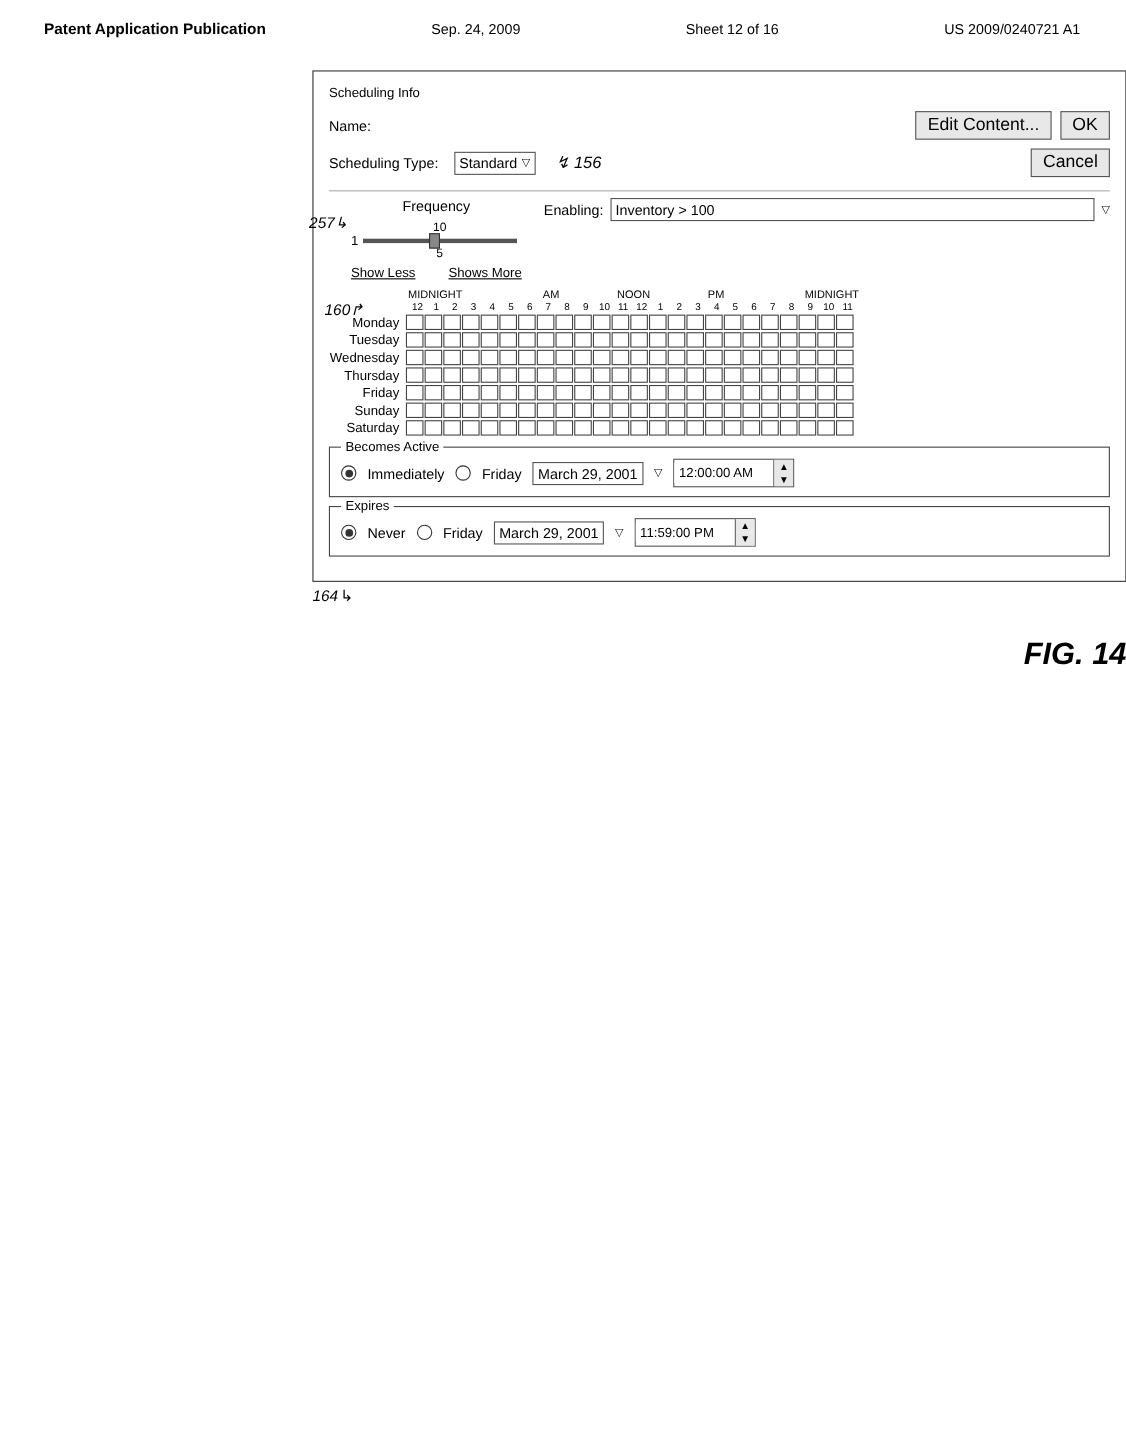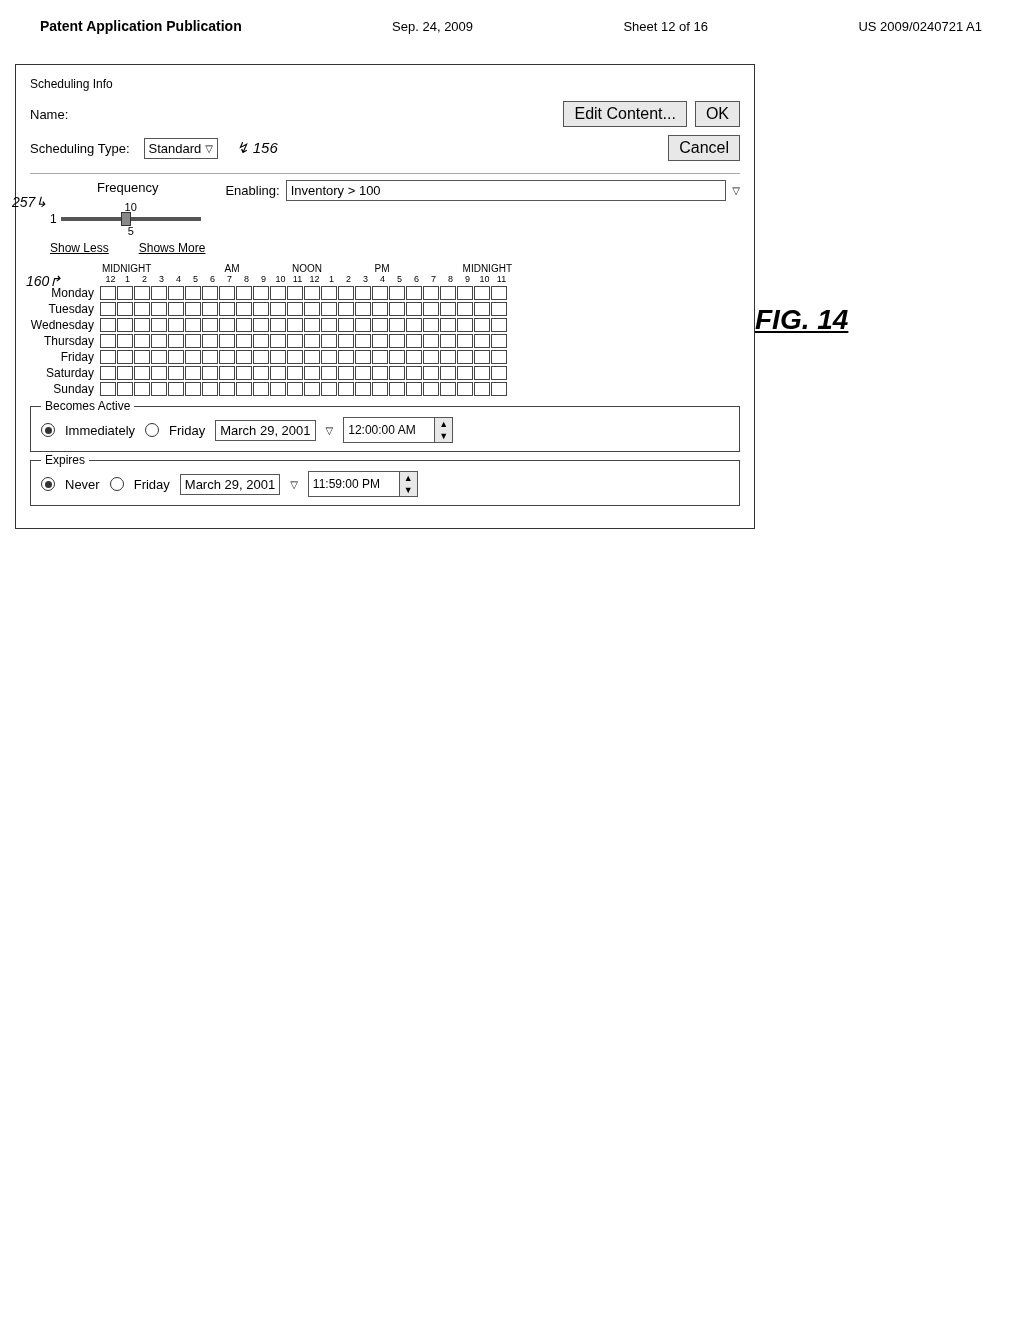--- a/index.html
+++ b/index.html
@@ -28,22 +28,23 @@
     .page-header .sheet-info {
       font-size: 13px;
     }
 
     .page-header .patent-number {
       font-size: 13px;
     }
 
     .main-container {
       display: flex;
-      align-items: center;
-      padding: 20px 0 0 15px;
+      flex-direction: column;
+      align-items: flex-end;
+      padding: 20px 0 0 0;
     }
 
     .dialog-box {
       border: 1.5px solid #333;
       width: 740px;
       padding: 12px 14px 14px 14px;
       background: #fff;
       position: relative;
     }
 
@@ -501,21 +502,21 @@
             <div class="time-cell"></div>
             <div class="time-cell"></div>
             <div class="time-cell"></div>
             <div class="time-cell"></div>
             <div class="time-cell"></div>
             <div class="time-cell"></div>
         </div>
       </div>
 
       <div class="day-row">
-        <span class="day-label">Saturday</span>
+        <span class="day-label">Sunday</span>
         <div class="day-cells">
           <div class="time-cell"></div>
             <div class="time-cell"></div>
             <div class="time-cell"></div>
             <div class="time-cell"></div>
             <div class="time-cell"></div>
             <div class="time-cell"></div>
             <div class="time-cell"></div>
             <div class="time-cell"></div>
             <div class="time-cell"></div>
@@ -531,21 +532,21 @@
             <div class="time-cell"></div>
             <div class="time-cell"></div>
             <div class="time-cell"></div>
             <div class="time-cell"></div>
             <div class="time-cell"></div>
             <div class="time-cell"></div>
         </div>
       </div>
 
       <div class="day-row">
-        <span class="day-label">Sunday</span>
+        <span class="day-label">Saturday</span>
         <div class="day-cells">
           <div class="time-cell"></div>
             <div class="time-cell"></div>
             <div class="time-cell"></div>
             <div class="time-cell"></div>
             <div class="time-cell"></div>
             <div class="time-cell"></div>
             <div class="time-cell"></div>
             <div class="time-cell"></div>
             <div class="time-cell"></div>
@@ -605,16 +606,20 @@
           <input class="time-input" type="text" style="border: none; width: 90px;" value="11:59:00 PM">
           <div style="display:flex; flex-direction:column; border-left:1px solid #555;">
             <button style="border:none; background:#e8e8e8; padding:0 4px; font-size:9px; cursor:pointer; line-height:12px;">▲</button>
             <button style="border:none; background:#e8e8e8; padding:0 4px; font-size:9px; cursor:pointer; line-height:12px;">▼</button>
           </div>
         </div>
       </div>
     </div>
   </div>
 
-
-  <div class="fig-label" style="margin-top:46px;text-decoration:underline;">FIG. 14</div>
+  <div style="width:740px; display:flex; align-items:center; margin-top:4px; margin-left:30px;">
+    <span style="font-style:italic; font-size:14px;">164</span>
+    <span style="font-size:14px; margin-left:2px;">↳</span>
+  </div>
+
+  <div class="fig-label" style="margin-top:30px;">FIG. 14</div>
 
 </div>
 
 </body></html>

